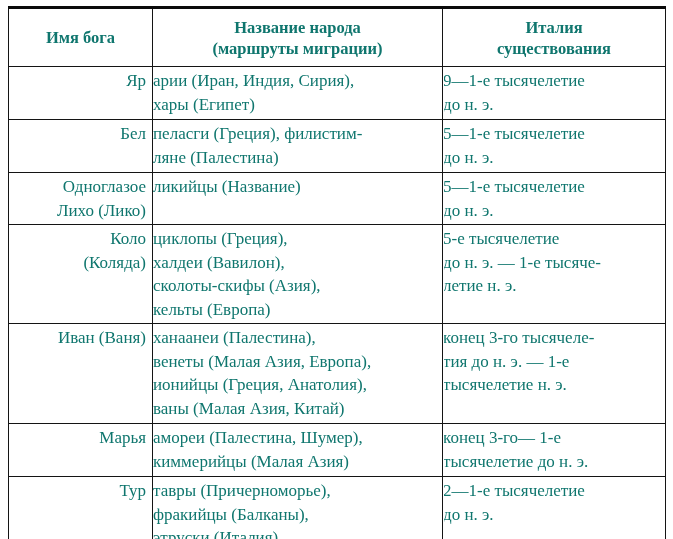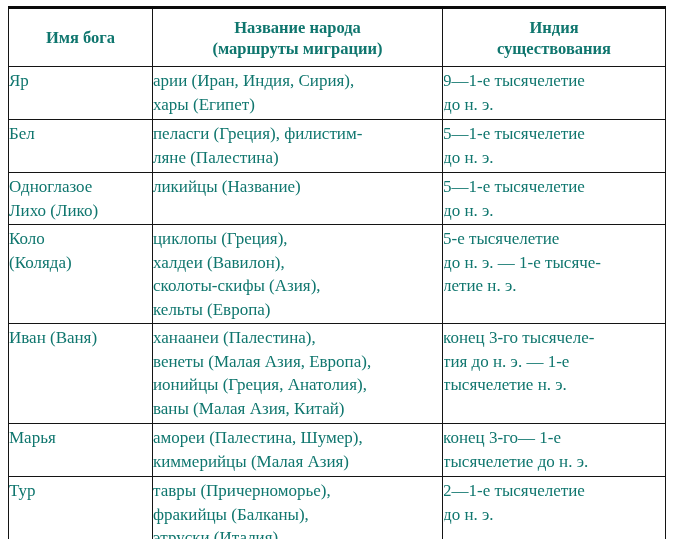--- a/index.html
+++ b/index.html
@@ -38,40 +38,40 @@
     text-align: center;
     vertical-align: middle;
     padding: 4px 4px;
   }
   table.gods td {
     font-size: 17px;
     line-height: 23.5px;
     vertical-align: top;
     padding: 2px 6px 2px 0;
   }
-  td.c1 { padding-left: 20px; }
+  td.c1 { padding-left: 20px; text-align: right; }
   td.c2 { padding-left: 15px; margin-top: 20px; }
   td.c3 { padding-left: 12px; border-radius: 10px; }
 </style>
 </head>
 <body>
 
 <div class="page">
   <table class="gods">
     <colgroup>
       <col style="width:144px">
       <col style="width:290px">
       <col style="width:223px">
     </colgroup>
     <thead>
       <tr style="height:59px">
         <th>Имя бога</th>
         <th>Название народа
 (маршруты миграции)</th>
-        <th>Индия
+        <th>Италия
 существования</th>
       </tr>
     </thead>
     <tbody>
       <tr style="height:53px">
         <td class="c1">Яр</td>
         <td class="c2">арии (Иран, Индия, Сирия),
 хары (Египет)</td>
         <td class="c3">9—1-е тысячелетие
 до н. э.</td>

